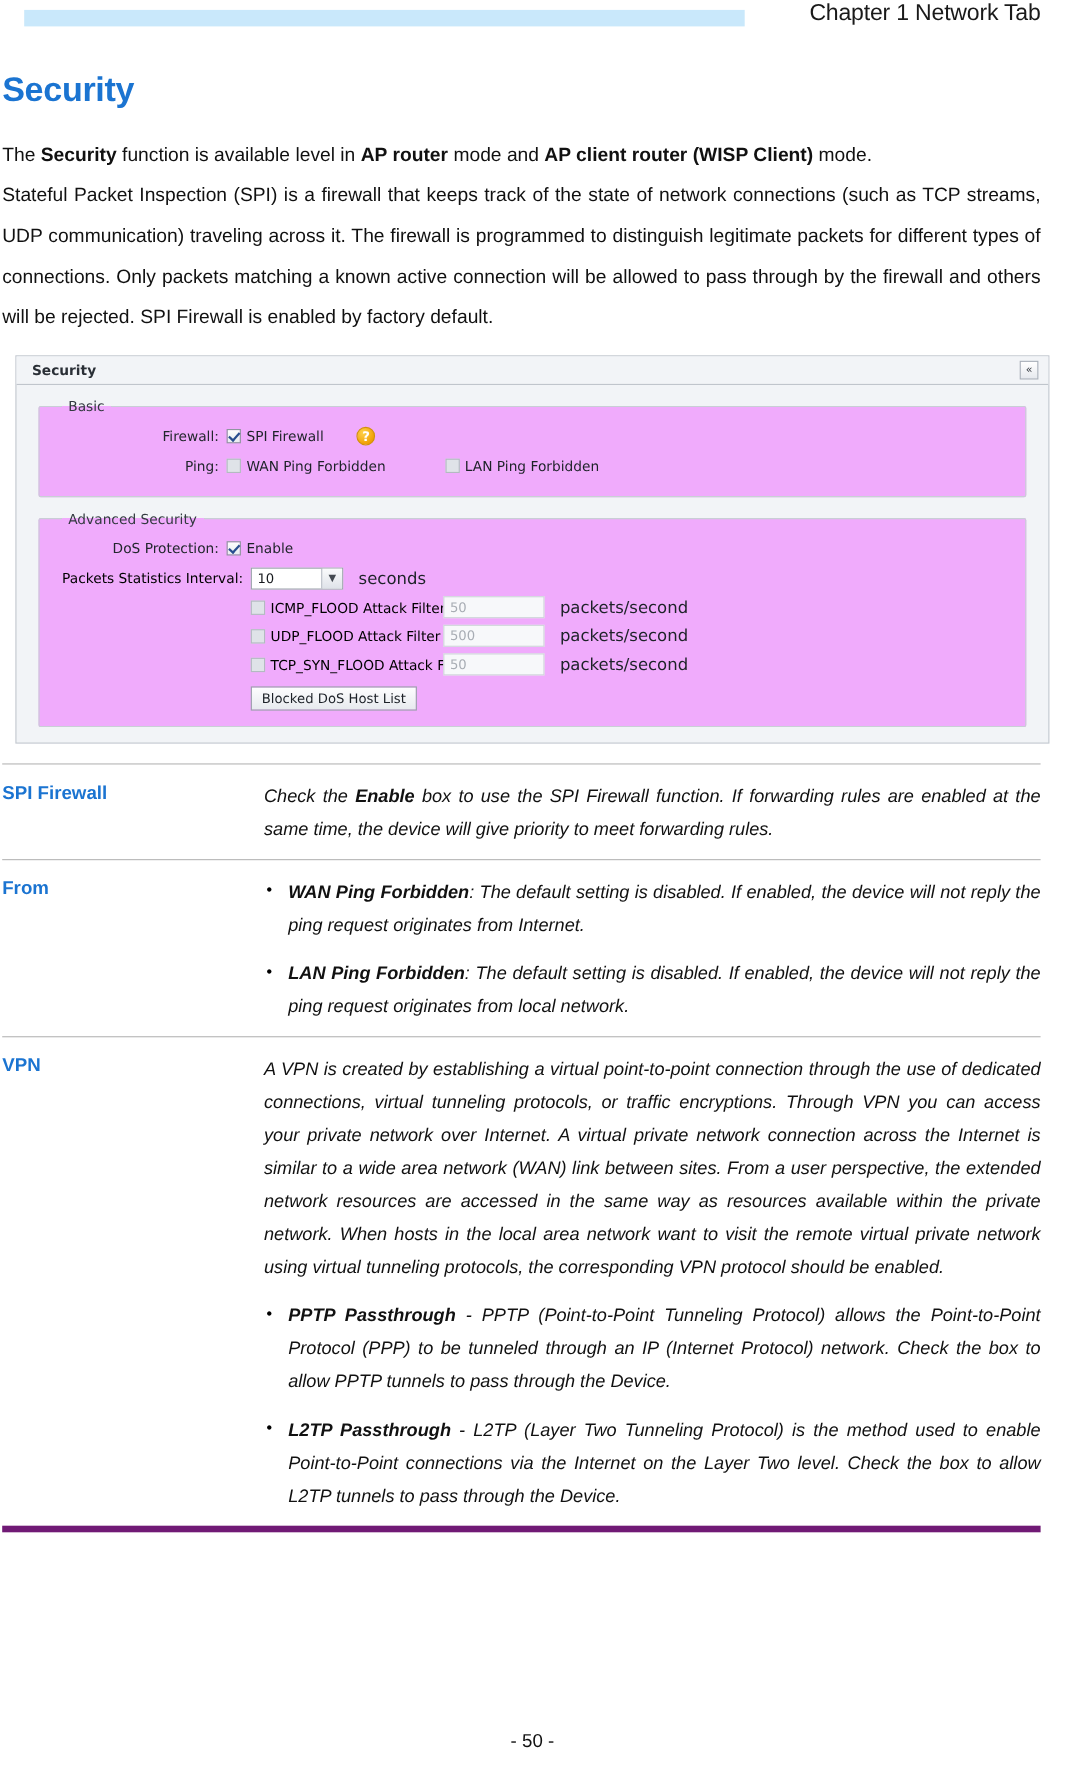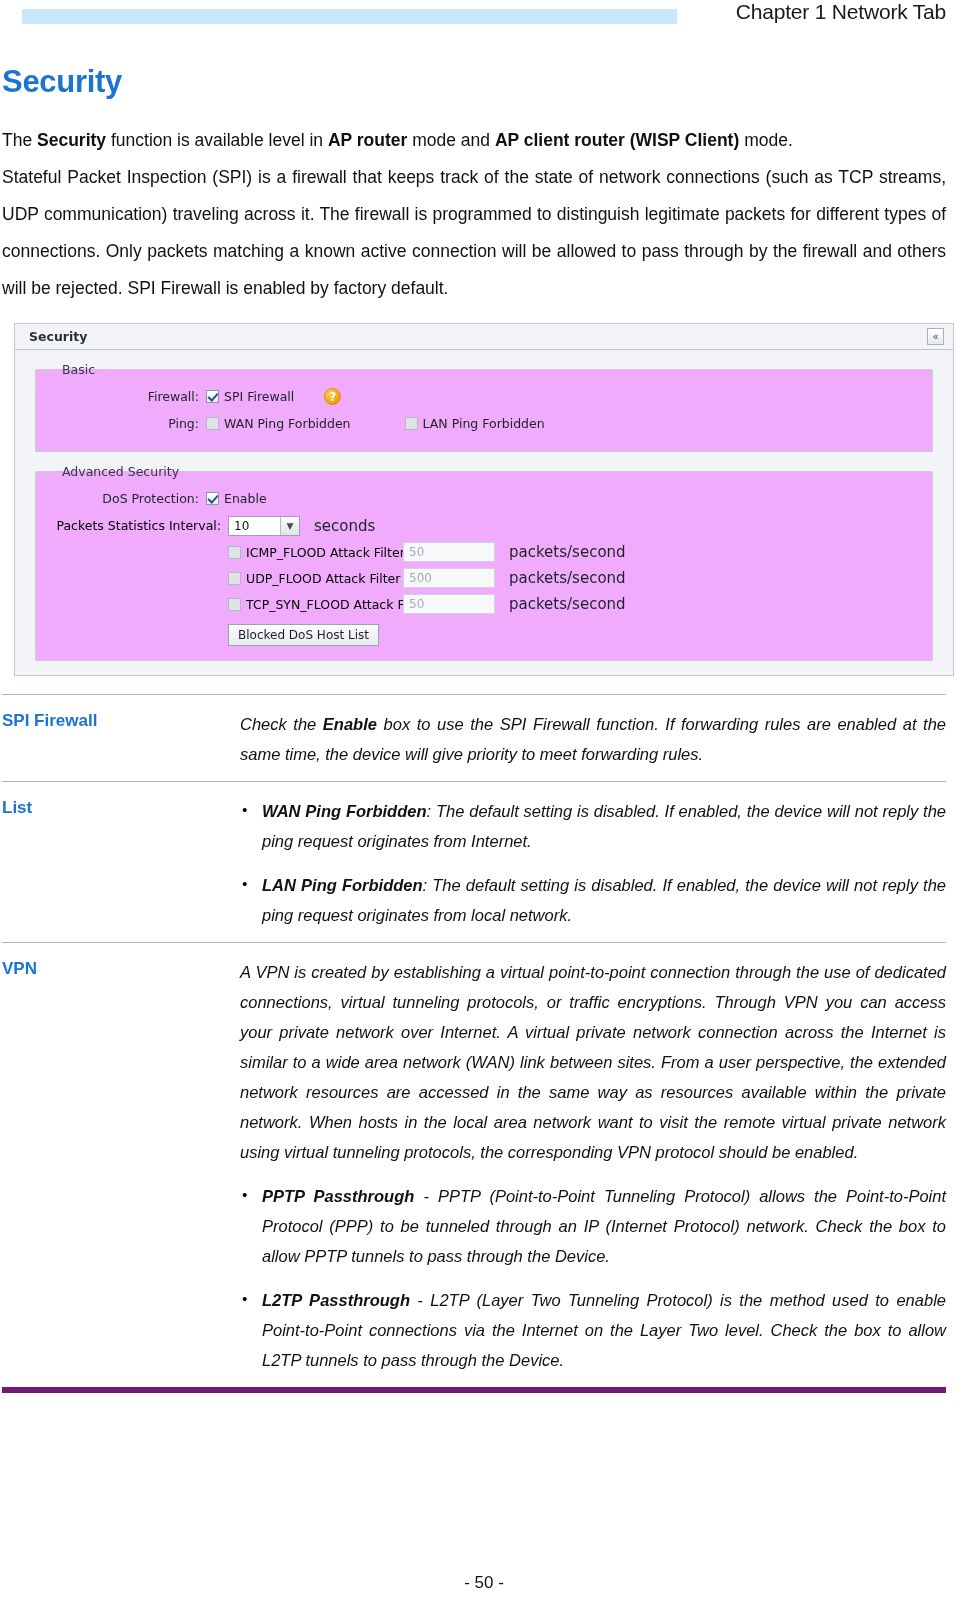--- a/index.html
+++ b/index.html
@@ -174,21 +174,21 @@
   .col3 { margin-left: 60px; }
 
   .adv-row {
     display: flex;
     align-items: center;
     height: 27px;
     font-size: 12.5px;
   }
   .adv-indent { width: 182px; text-align: right; padding-right: 7px; }
   .ss-select {
-    width: 72px; height: 20px;
+    width: 84px; height: 20px;
     border: 1px solid #9aa1aa;
     background: #ffffff;
     font-size: 12px;
     color: #15181c;
     display: inline-flex;
     align-items: center;
     padding-left: 5px;
     position: relative;
   }
   .ss-select .arrow {
@@ -393,21 +393,21 @@
   <div class="defs">
 
     <div class="def-row">
       <div class="def-term">SPI Firewall</div>
       <div class="def-body">
         <p><span>Check the </span><b>Enable</b><span> box to use the SPI Firewall function. If forwarding rules are enabled at the same time, the device will give priority to meet forwarding rules.</span></p>
       </div>
     </div>
 
     <div class="def-row">
-      <div class="def-term">List</div>
+      <div class="def-term">From</div>
       <div class="def-body">
         <ul>
           <li><b>WAN Ping Forbidden</b><span>: The default setting is disabled. If enabled, the device will not reply the ping request originates from Internet.</span></li>
           <li><b>LAN Ping Forbidden</b><span>: The default setting is disabled. If enabled, the device will not reply the ping request originates from local network.</span></li>
         </ul>
       </div>
     </div>
 
     <div class="def-row">
       <div class="def-term">VPN</div>

